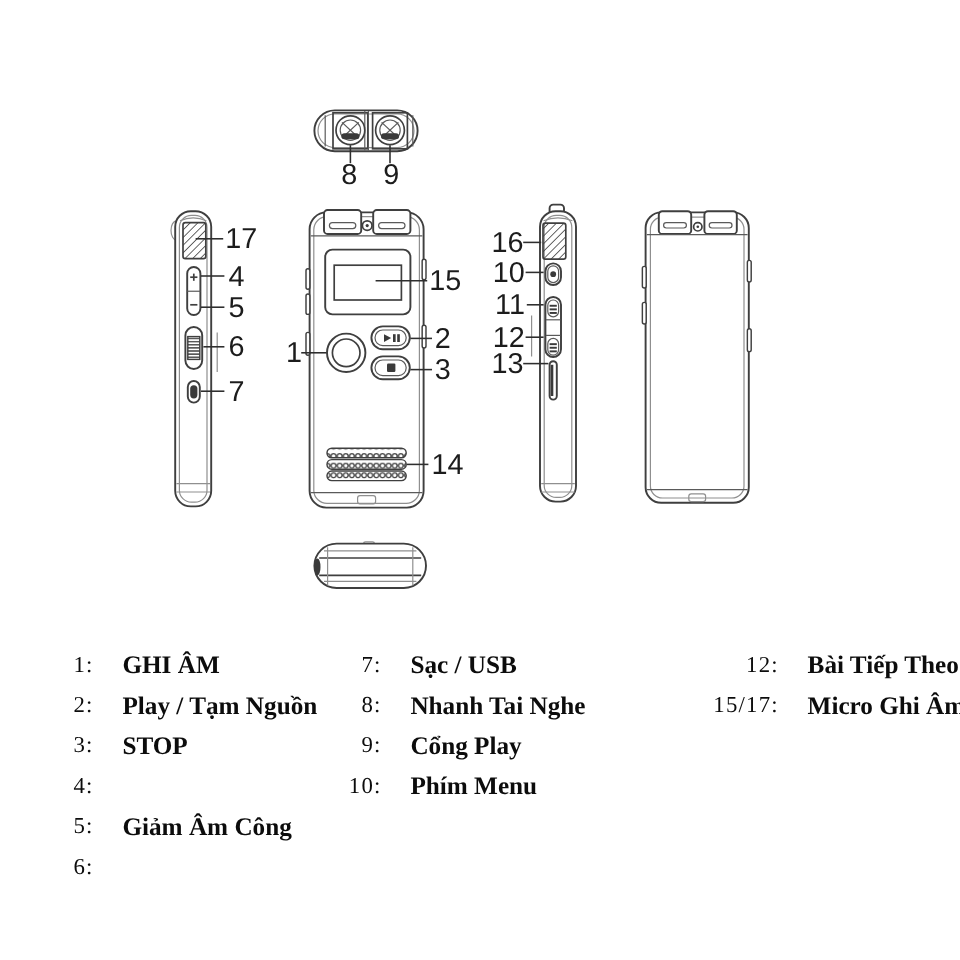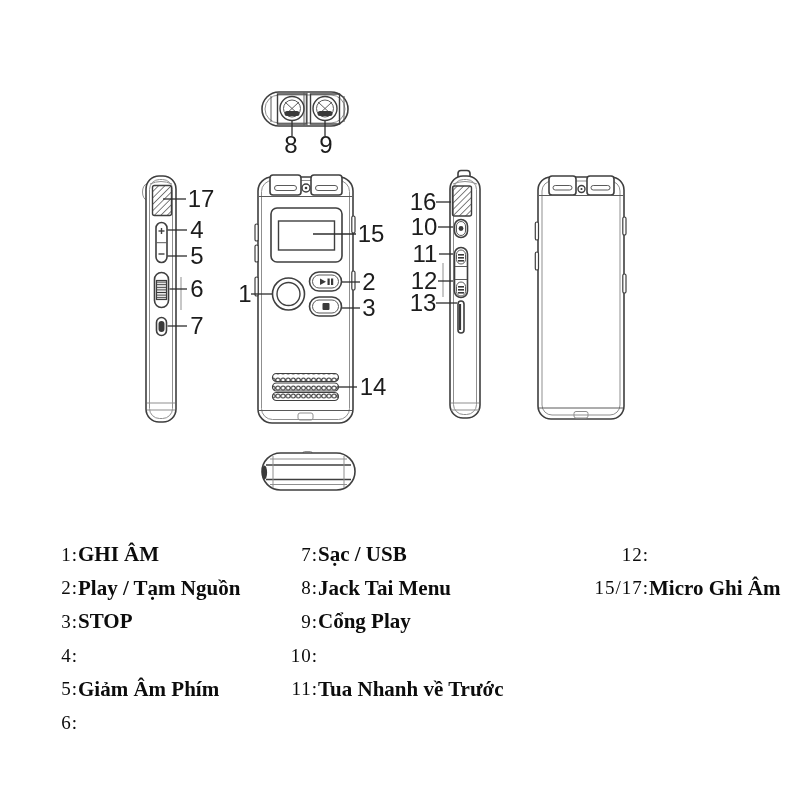--- a/index.html
+++ b/index.html
@@ -22,21 +22,21 @@
   }
   
   .legend-col{position:absolute;top:538px;}
   .legend-row{display:flex;align-items:center;height:33.6px;}
   .legend-num{
     font-family:"Liberation Serif", serif;font-weight:400;font-size:19px;
     color:#0c0c0c;text-align:right;letter-spacing:1px;white-space:nowrap;
   }
   .legend-label{
     font-family:"Liberation Serif", serif;font-weight:700;font-size:21px;
-    color:#0c0c0c;margin-left:0;white-space:nowrap;
+    color:#0c0c0c;margin-left:24px;white-space:nowrap;
   }
   .c1 .legend-num{width:38px;}
   .c2 .legend-num{width:50px;}
   .c3 .legend-num{width:86px;}
 </style>
 </head>
 <body>
 
 <svg width="800" height="530" viewBox="0 0 800 530">
   <defs>
@@ -257,50 +257,48 @@
   </div>
   <div class="legend-row">
     <span class="legend-num">3:</span>
     <span class="legend-label">STOP</span>
   </div>
   <div class="legend-row">
     <span class="legend-num">4:</span>
   </div>
   <div class="legend-row">
     <span class="legend-num">5:</span>
-    <span class="legend-label">Giảm Âm Phím</span>
+    <span class="legend-label">Giảm Âm Công</span>
   </div>
   <div class="legend-row">
     <span class="legend-num">6:</span>
   </div>
 </div>
 
 <div class="legend-col c2" style="left:268px;">
   <div class="legend-row">
     <span class="legend-num">7:</span>
     <span class="legend-label">Sạc / USB</span>
   </div>
   <div class="legend-row">
     <span class="legend-num">8:</span>
-    <span class="legend-label">Jack Tai Menu</span>
+    <span class="legend-label">Nhanh Tai Nghe</span>
   </div>
   <div class="legend-row">
     <span class="legend-num">9:</span>
     <span class="legend-label">Cổng Play</span>
   </div>
   <div class="legend-row">
     <span class="legend-num">10:</span>
-  </div>
-  <div class="legend-row">
-    <span class="legend-num">11:</span>
-    <span class="legend-label">Tua Nhanh về Trước</span>
+    <span class="legend-label">Phím Menu</span>
   </div>
 </div>
 
 <div class="legend-col c3" style="left:563px;">
   <div class="legend-row">
     <span class="legend-num">12:</span>
+    <span class="legend-label">Bài Tiếp Theo</span>
   </div>
   <div class="legend-row">
     <span class="legend-num">15/17:</span>
     <span class="legend-label">Micro Ghi Âm</span>
   </div>
 </div>
 
 </body></html>

